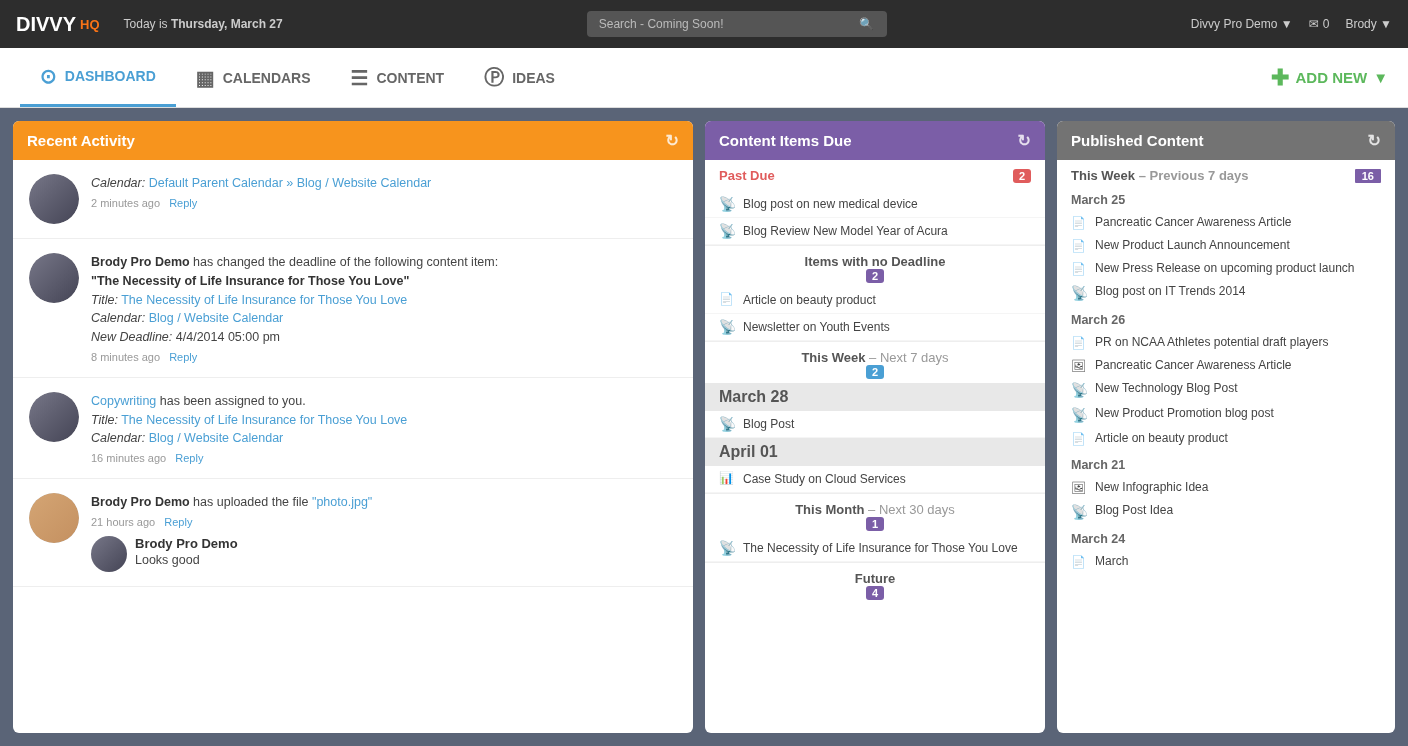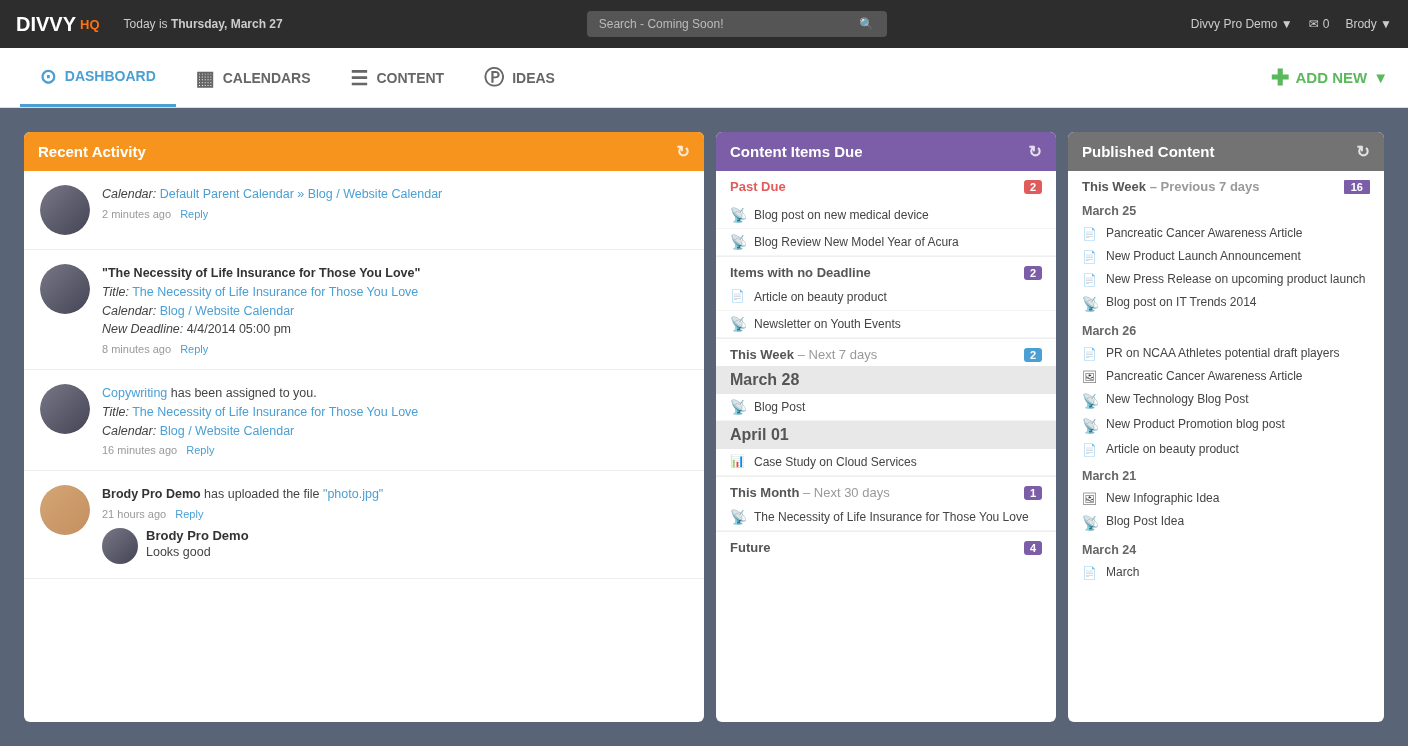--- a/index.html
+++ b/index.html
@@ -18,21 +18,21 @@
     
     #navbar { background: white; height: 60px; display: flex; align-items: center; padding: 0 20px; border-bottom: 1px solid #ddd; }
     .nav-item { display: flex; align-items: center; gap: 8px; padding: 0 20px; height: 100%; cursor: pointer; color: #666; font-size: 14px; font-weight: bold; text-transform: uppercase; }
     .nav-item.active { color: #4a9fd4; border-bottom: 3px solid #4a9fd4; }
     .nav-item .nav-icon { font-size: 20px; }
     .nav-item.dashboard .nav-icon { color: #4a9fd4; }
     #add-new-btn { margin-left: auto; color: #5cb85c; font-size: 15px; font-weight: bold; cursor: pointer; display: flex; align-items: center; gap: 6px; }
     #add-new-btn .plus { font-size: 22px; color: #5cb85c; }
 
     
-    #main { display: flex; gap: 0; padding: 24px; background: #5a6477; height: calc(746px - 108px); overflow: hidden; }
+    #main { display: flex; gap: 0; padding: 13px; background: #5a6477; height: calc(746px - 108px); overflow: hidden; }
 
     
     .panel { border-radius: 6px; overflow: hidden; display: flex; flex-direction: column; }
 
     
     #recent-activity { flex: 0 0 680px; margin-right: 12px; background: white; }
     #recent-activity .panel-header { background: #f7941d; color: white; padding: 10px 14px; font-size: 15px; font-weight: bold; display: flex; align-items: center; justify-content: space-between; }
 
     .activity-item { display: flex; gap: 12px; padding: 14px 16px; border-bottom: 1px solid #eee; }
     .activity-avatar { width: 50px; height: 50px; border-radius: 50%; background: #ccc; flex-shrink: 0; overflow: hidden; display: flex; align-items: center; justify-content: center; font-size: 10px; color: #888; }
@@ -58,21 +58,21 @@
     .section-badge.blue { background: #4a9fd4; }
 
     .due-item { display: flex; align-items: center; gap: 8px; padding: 5px 14px; font-size: 12px; color: #444; border-bottom: 1px solid #f5f5f5; }
     .due-icon { width: 16px; height: 16px; flex-shrink: 0; }
     .rss-icon { color: #f90; font-size: 14px; }
     .page-icon { color: #5b9bd5; font-size: 12px; }
     .bar-icon { color: #9b59b6; font-size: 12px; }
 
     .date-divider { background: #e8e8e8; padding: 5px 14px; font-size: 16px; font-weight: bold; color: #555; }
 
-    .section-title { padding: 8px 14px 4px; font-size: 13px; font-weight: bold; color: #555; display: flex; align-items: center; justify-content: space-between; border-top: 1px solid #eee; }
+    .section-title { padding: 8px 14px 4px; font-size: 13px; font-weight: bold; color: #555; display: flex; align-items: center; justify-content: space-between; border-top: 1px solid #eee; flex-direction: column; }
 
     
     #published-content { flex: 1; background: white; }
     #published-content .panel-header { background: #737373; color: white; padding: 10px 14px; font-size: 15px; font-weight: bold; display: flex; align-items: center; justify-content: space-between; }
 
     .pub-section-header { padding: 8px 14px 2px; font-size: 13px; font-weight: bold; color: #555; display: flex; align-items: center; justify-content: space-between; }
     .pub-badge { background: #7b5ea7; color: white; border-radius: 1px; padding: 1px 7px; font-size: 11px; }
 
     .pub-date { padding: 4px 14px; font-size: 12.5px; font-weight: bold; color: #666; margin-top: 4px; }
     .pub-item { display: flex; align-items: flex-start; gap: 8px; padding: 4px 14px; font-size: 12px; color: #444; }
@@ -155,20 +155,21 @@
             <span class="reply-link">Reply</span>
           </div>
         </div>
       </div>
 
       <div class="activity-item">
         <div class="activity-avatar">
           <div class="avatar-img group"></div>
         </div>
         <div class="activity-content">
+          <p><strong>Brody Pro Demo</strong> has changed the deadline of the following content item:</p>
           <p><strong>"The Necessity of Life Insurance for Those You Love"</strong></p>
           <p><span class="italic">Title:</span> <a class="link">The Necessity of Life Insurance for Those You Love</a></p>
           <p><span class="italic">Calendar:</span> <a class="link">Blog / Website Calendar</a></p>
           <p><span class="italic">New Deadline:</span> <span>4/4/2014 05:00 pm</span></p>
           <div class="activity-meta">
             <span>8 minutes ago</span>
             <span class="reply-link">Reply</span>
           </div>
         </div>
       </div>

